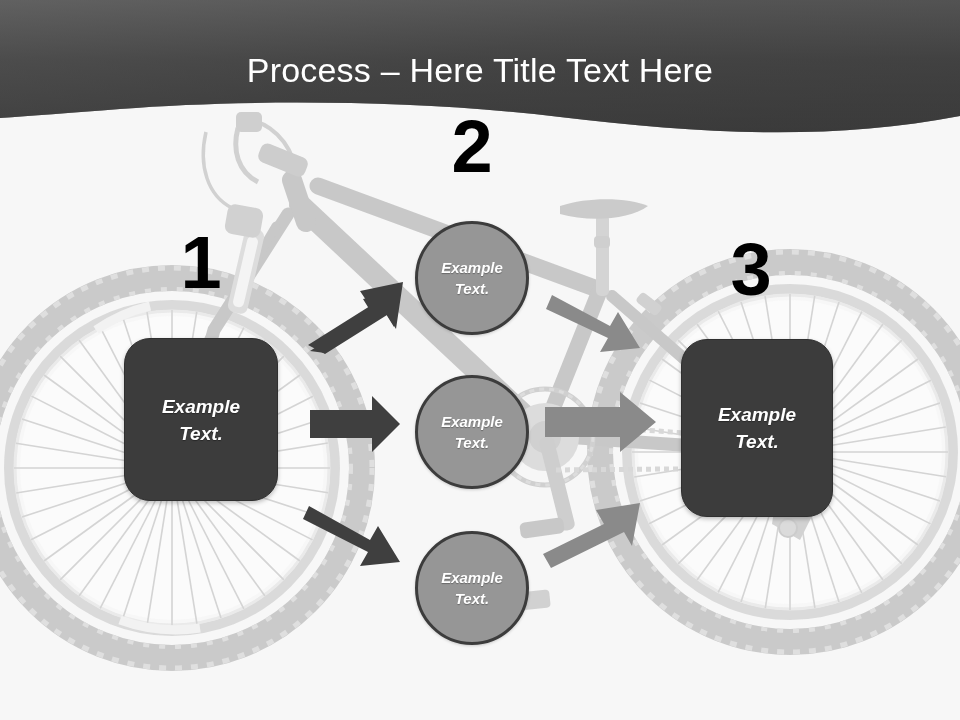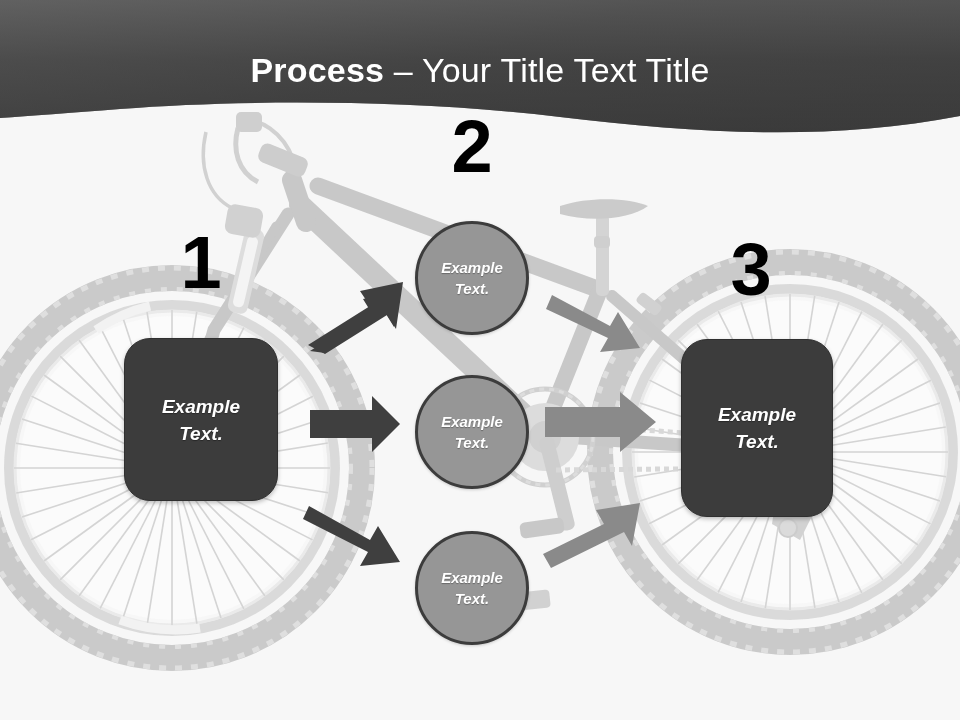--- a/index.html
+++ b/index.html
@@ -18,21 +18,21 @@
   #bg-bike{position:absolute;left:0;top:0;width:960px;height:720px;}
 
   
   #header-banner{position:absolute;left:0;top:0;width:960px;height:140px;}
   #title-text{
     position:absolute;left:0;top:50px;width:960px;
     text-align:center;color:#ffffff;
     font-size:34px;line-height:40px;letter-spacing:.2px;
     white-space:nowrap;
   }
-  #title-text .bold{font-weight:bold;}
+  #title-text .bold{font-weight:normal;}
   #title-text .light{font-weight:normal;}
 
   
   .step-number{
     position:absolute;color:#000000;font-weight:bold;
     font-size:74px;line-height:74px;
     font-family:"Liberation Sans", sans-serif;
     text-align:center;width:90px;
   }
   #num-1{left:156px;top:226px;}
@@ -248,21 +248,21 @@
              C 830 141, 700 134, 560 117
              C 420 100, 250 99, 120 109
              C 70 113, 30 116, 0 118 Z" fill="url(#bannerGradV)"></path>
     <path d="M 0 0 L 960 0 L 960 116
              C 830 141, 700 134, 560 117
              C 420 100, 250 99, 120 109
              C 70 113, 30 116, 0 118 Z" fill="url(#bannerGrad)" opacity="0.55"></path>
   </svg>
 
   <div id="title-text">
-    <span class="bold">Process</span><span class="light"> – Your Title Text Title</span>
+    <span class="bold">Process</span><span class="light"> – Here Title Text Here</span>
   </div>
 
   <svg id="arrows" viewBox="0 0 960 720" xmlns="http://www.w3.org/2000/svg">
 
     <g>
       <path d="M 310 351 L 371 312 L 363 299 L 400 290 L 394 327 L 386 314 L 325 353 Z" fill="#3f3f3f"></path>
       <path d="M 308 345 L 370 306 L 360 291 L 403 282 L 396 329 L 387 315 L 325 354 Z" fill="#3f3f3f"></path>
     </g>
 
     <g>

